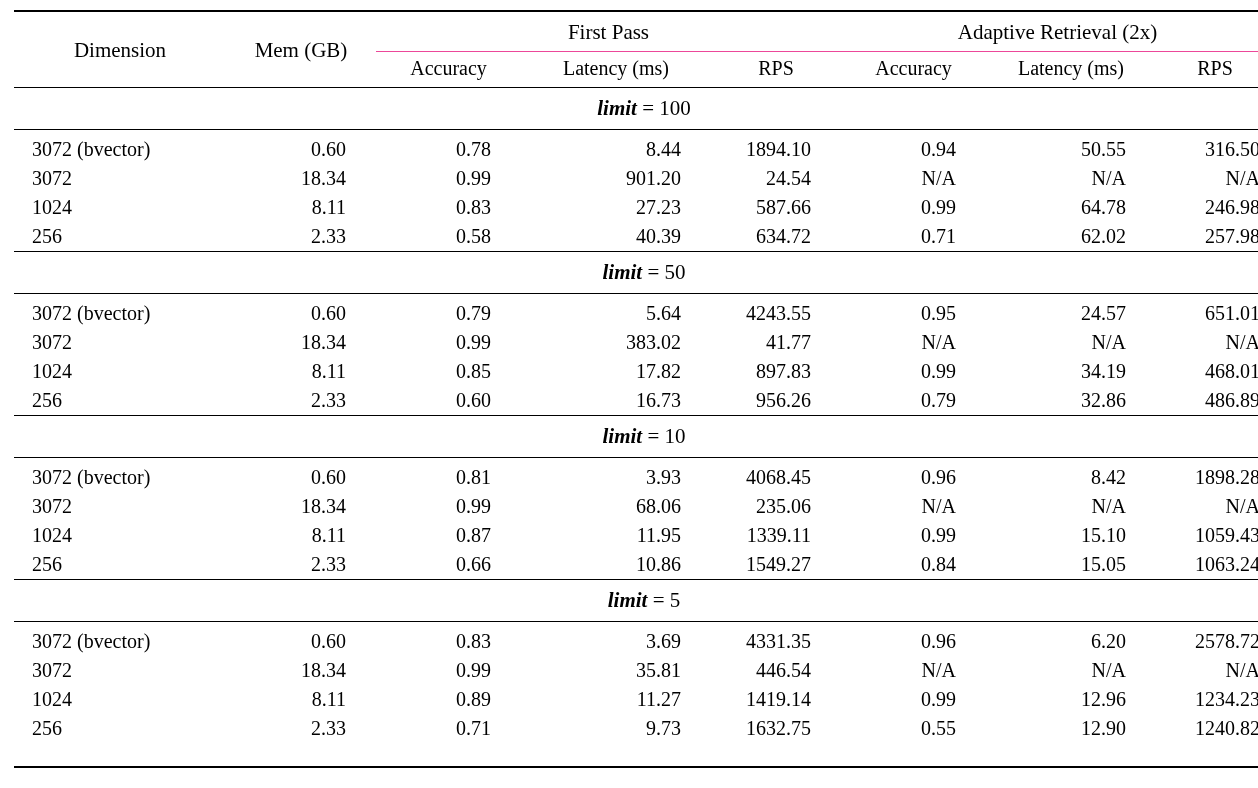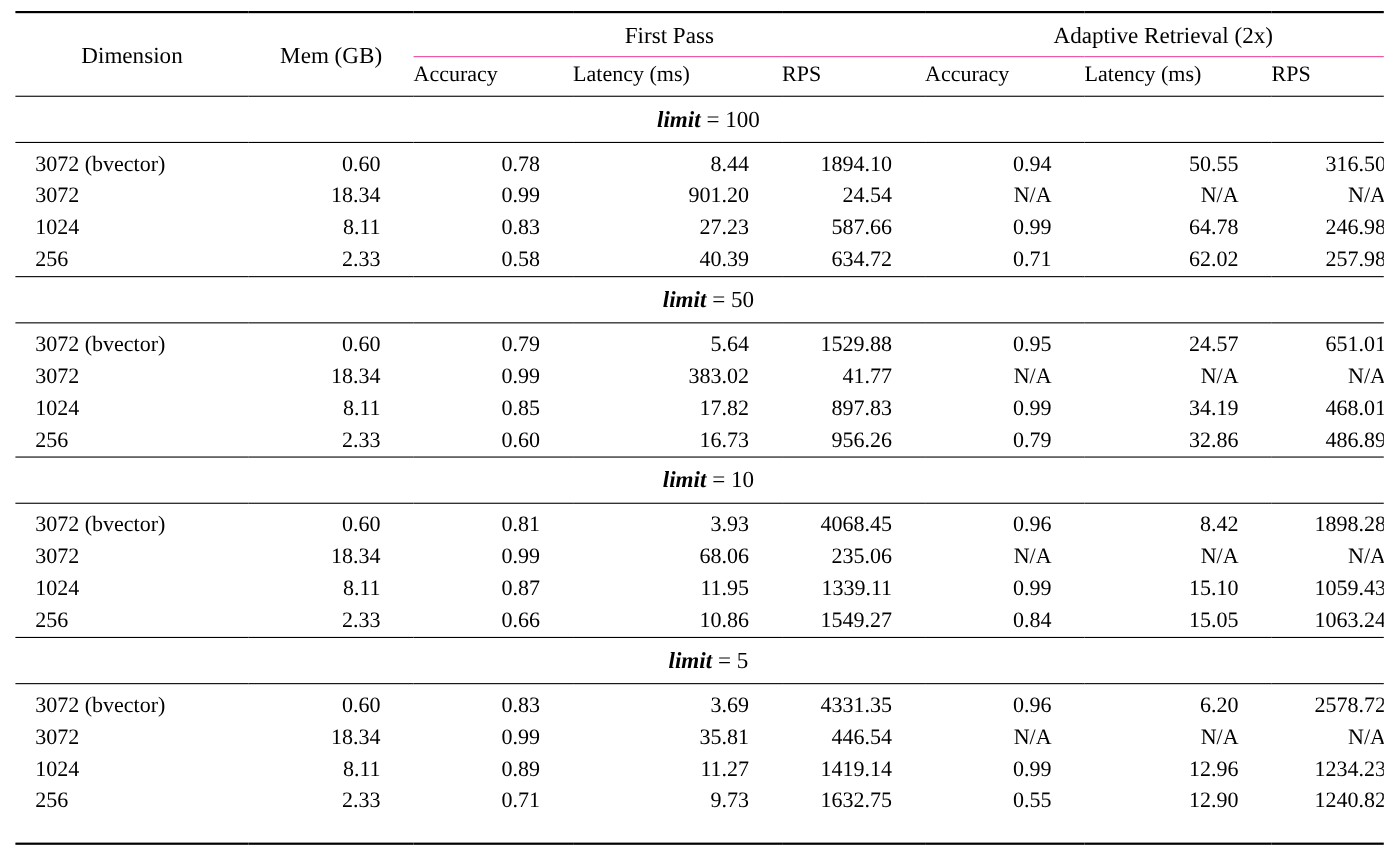--- a/index.html
+++ b/index.html
@@ -59,21 +59,21 @@
   .hdr-main {
     font-weight: bold;
     font-size: 21px;
     text-align: center;
     padding-bottom: 6px !important;
     padding-top: 8px !important;
   }
   .hdr-sub {
     font-weight: bold;
     font-size: 20px;
-    text-align: left;
+    text-align: center;
     padding-top: 5px !important;
     padding-bottom: 7px !important;
   }
   .group-label {
     text-align: center;
     font-style: italic;
     font-size: 21px;
     padding-top: 8px !important;
     padding-bottom: 8px !important;
   }
@@ -200,21 +200,21 @@
         </td>
       </tr>
       <tr class="hline">
         <td colspan="8" style="height:0;line-height:0;font-size:0;">&nbsp;</td>
       </tr>
       <tr class="data first-in-group">
         <td class="dim">3072 (bvector)</td>
         <td class="num">0.60</td>
         <td class="num">0.79</td>
         <td class="num">5.64</td>
-        <td class="num">1529.88</td>
+        <td class="num">4243.55</td>
         <td class="num">0.95</td>
         <td class="num">24.57</td>
         <td class="num-last">651.01</td>
       </tr>
       <tr class="data">
         <td class="dim">3072</td>
         <td class="num">18.34</td>
         <td class="num">0.99</td>
         <td class="num">383.02</td>
         <td class="num">41.77</td>

